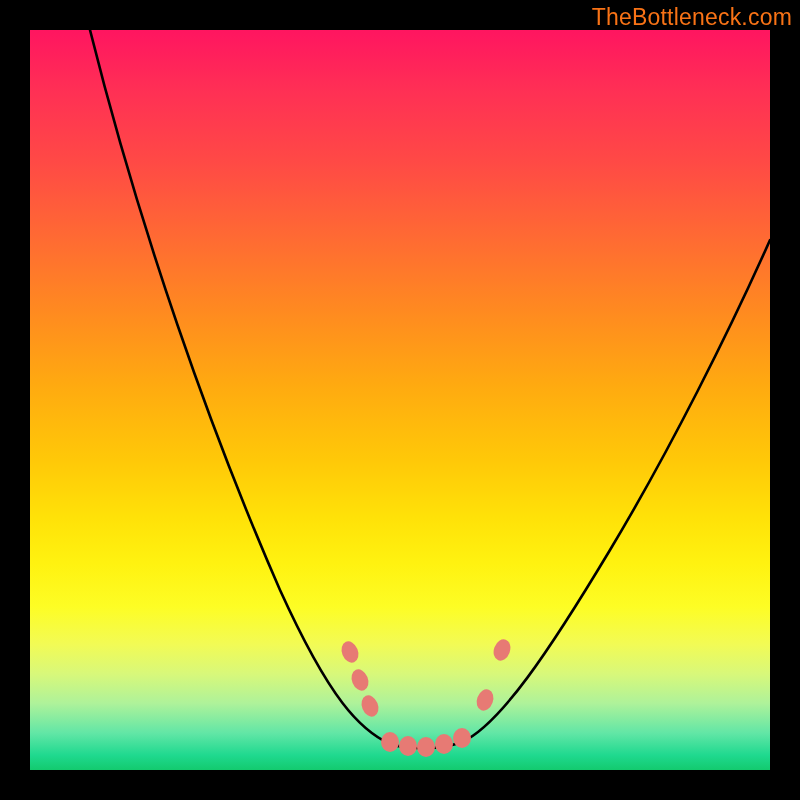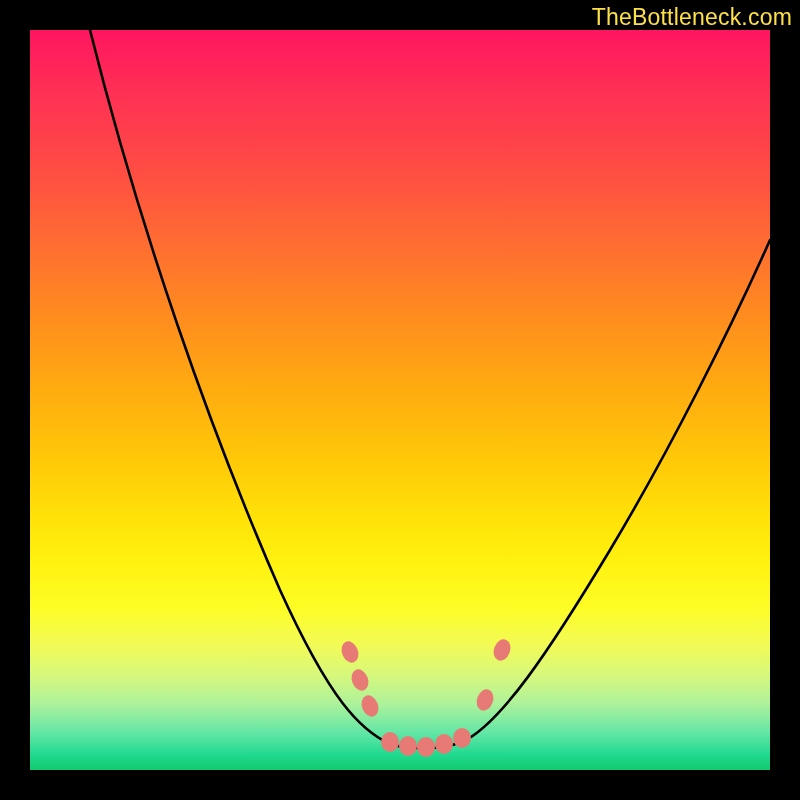--- a/index.html
+++ b/index.html
@@ -49,21 +49,21 @@
     left: 0;
     top: 0;
     width: 740px;
     height: 740px;
     pointer-events: none;
   }
   .watermark {
     position: absolute;
     top: 4px;
     right: 8px;
-    color: #fde047;
+    color: #f97316;
     font-size: 23px;
     font-weight: 400;
     letter-spacing: 0.2px;
     user-select: none;
   }
 </style>
 </head>
 <body>
 
 <div class="frame">

